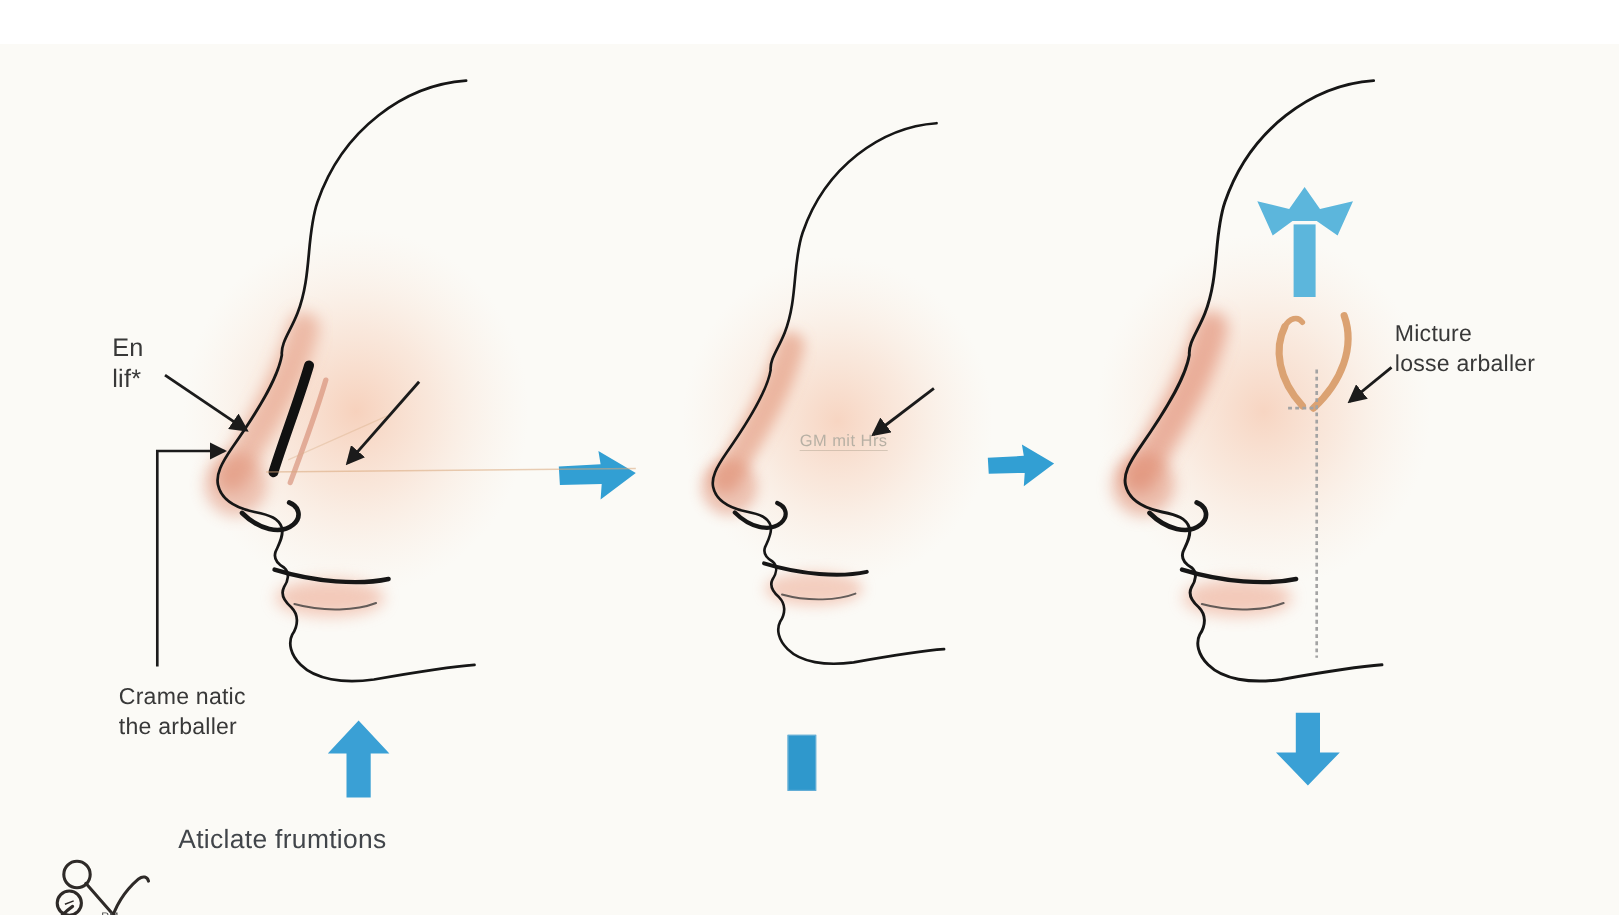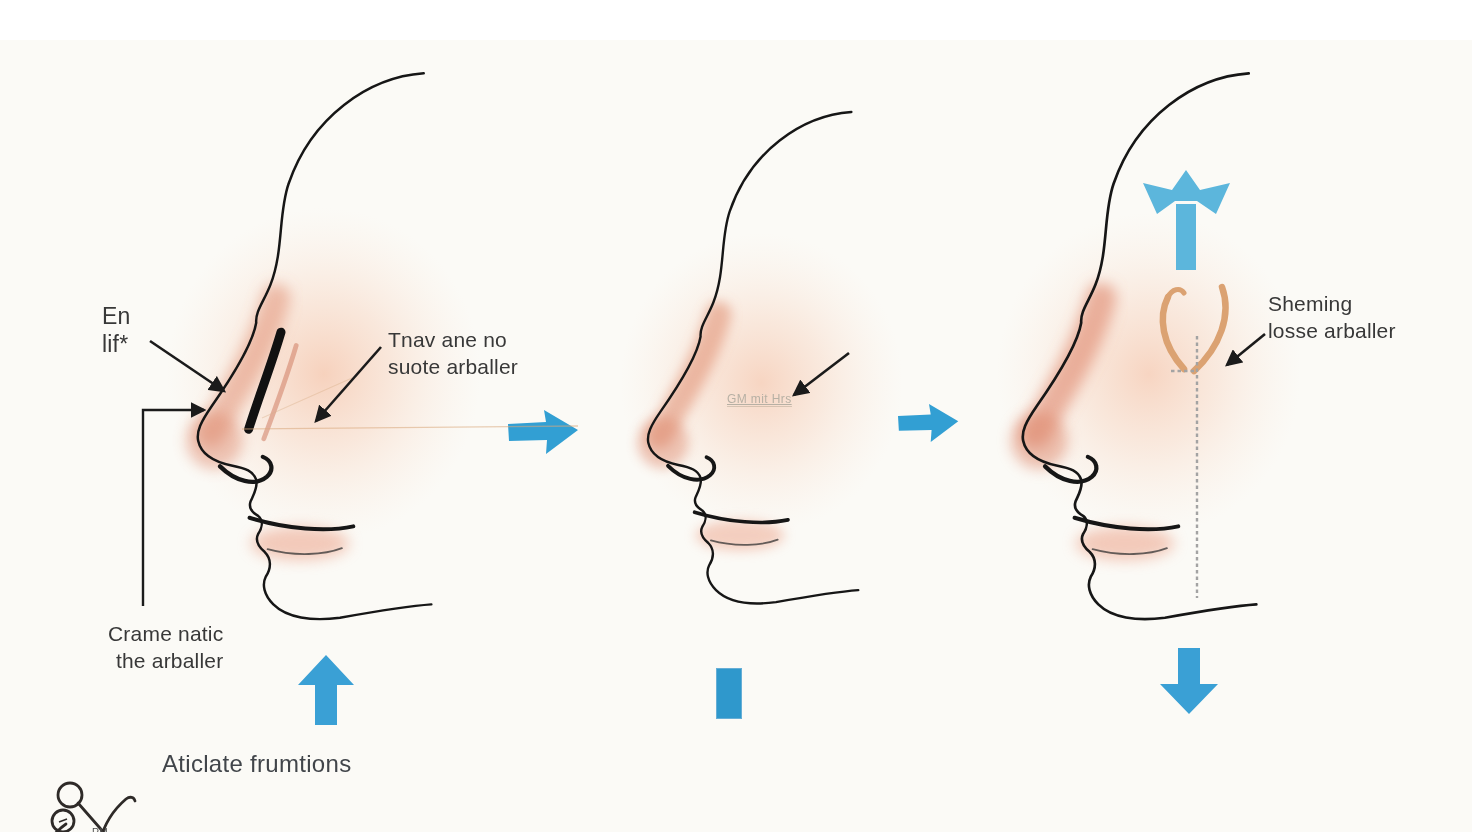--- a/index.html
+++ b/index.html
@@ -13,23 +13,22 @@
   .annotation{
     color:#383838;font-size:21px;line-height:27px;font-weight:400;
     letter-spacing:.2px;white-space:nowrap;
   }
   .annotation span{display:block;}
   .caption{
     color:#41454a;font-size:24px;font-weight:500;letter-spacing:.3px;
     text-align:left;width:300px;white-space:nowrap;
   }
   .watermark{
-    color:#b7b0a4;font-size:12px;letter-spacing:.4px;
+    color:#b7b0a4;font-size:15px;letter-spacing:.4px;
     border-bottom:1px solid rgba(150,140,120,.35);
-    text-decoration:underline;
   }
   .blue-bar{width:24px;height:49px;background:#2f98cc;border:1px solid #66aed6;}
   svg{display:block;overflow:visible;}
 </style>
 </head>
 <body>
 
 <div class="canvas">
 
   <svg class="abs" style="left:100px;top:20px;" width="400" height="552" viewBox="0 0 420 580">
@@ -143,33 +142,29 @@
     <line x1="1265" y1="294" x2="1227" y2="325" stroke="#1b1b1b" stroke-width="2.6" marker-end="url(#ah)"></line>
     <line x1="1197" y1="296" x2="1197" y2="558" stroke="#a3a3a3" stroke-width="2.4" stroke-dasharray="3.5 3"></line>
     <line x1="1171" y1="331" x2="1197" y2="331" stroke="#a3a3a3" stroke-width="2.4" stroke-dasharray="3.5 3"></line>
   </svg>
 
   <div class="abs annotation" style="left:102px;top:262px;font-size:23px;line-height:28px;">
     <span>En</span>
     <span>lif*</span>
   </div>
 
-  <div class="abs annotation" style="left:388px;top:286px;">
-    <span>Tnav ane no</span>
-    <span>suote arballer</span>
-  </div>
 
-  <div class="abs annotation" style="left:108px;top:580px;text-align:right;">
+  <div class="abs annotation" style="left:108px;top:580px;">
     <span>Crame natic</span>
     <span>the arballer</span>
   </div>
 
 
   <div class="abs annotation" style="left:1268px;top:250px;">
-    <span>Sheming</span>
+    <span>Micture</span>
     <span>losse arballer</span>
   </div>
 
   <div class="abs watermark" style="left:727px;top:352px;">GM mit Hrs</div>
 
   <div class="abs caption" style="left:162px;top:710px;">Aticlate frumtions</div>
 
   <svg class="abs" style="left:38px;top:733px;" width="92" height="80" viewBox="0 0 92 80">
     <circle cx="32" cy="22" r="12" stroke="#2e2a28" stroke-width="2.8" fill="none"></circle>
     <circle cx="25" cy="48" r="11" stroke="#2e2a28" stroke-width="2.8" fill="none"></circle>

